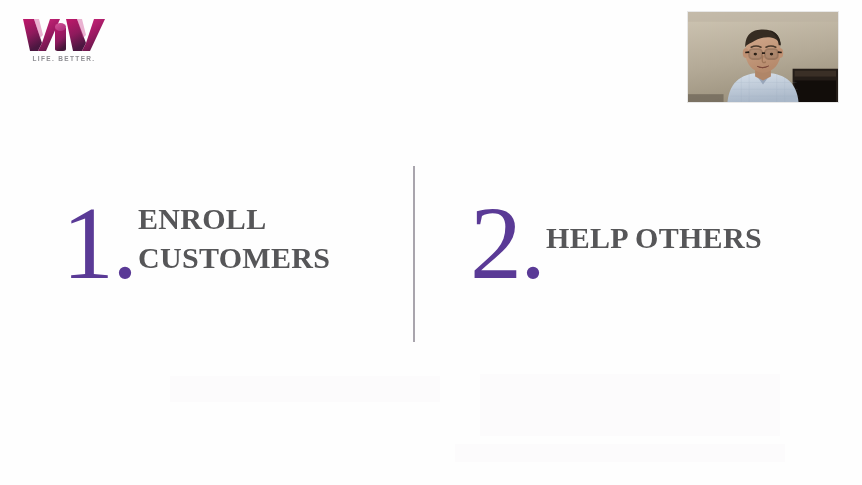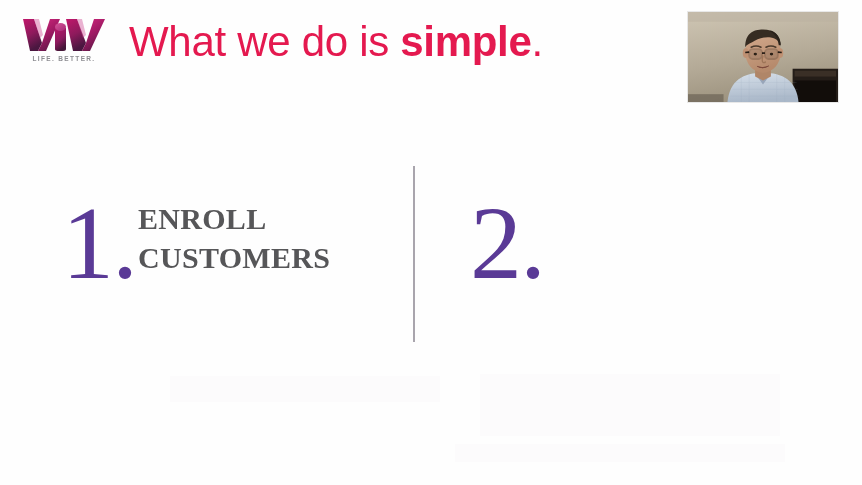--- a/index.html
+++ b/index.html
@@ -187,23 +187,20 @@
 
       <path d="M45,3 L56,3 L65,27 L61,35 L52,35 Z" fill="url(#gA)"></path>
       <path d="M65,27 L73,3 L84,3 L69,35 L61,35 Z" fill="url(#gB)"></path>
 
       <path d="M13,3 L18,3 L22,19 L19,22 Z" fill="#D3569C" opacity="0.45"></path>
       <path d="M56,3 L61,3 L65,19 L62,22 Z" fill="#D3569C" opacity="0.45"></path>
     </svg>
     <div class="logo-tagline">LIFE. BETTER.</div>
   </div>
 
-  <h1 class="headline">
-    <span>What we do is </span><span class="emph">simple</span><span>.</span>
-  </h1>
 
   <div class="video-tile">
     <svg viewBox="0 0 152 92" preserveAspectRatio="none">
       <defs>
         <linearGradient id="wall" x1="0" y1="0" x2="0.25" y2="1">
           <stop offset="0%" stop-color="#cfc6b4"></stop>
           <stop offset="60%" stop-color="#b4aa97"></stop>
           <stop offset="100%" stop-color="#9d937f"></stop>
         </linearGradient>
         <linearGradient id="shirtG" x1="0" y1="0" x2="0.2" y2="1">
@@ -277,20 +274,21 @@
       <div class="step-number">1.</div>
       <div class="step-text">
         <span class="line">ENROLL</span>
         <span class="line">CUSTOMERS</span>
       </div>
     </div>
 
     <div class="step step-two">
       <div class="step-number">2.</div>
       <div class="step-text">
+        <span class="line">HELP OTHERS</span>
       </div>
     </div>
 
   </div>
 
   <div class="ghost-artifacts">
     <span style="left:170px; top:4px;  width:270px; height:26px;"></span>
     <span style="left:480px; top:2px;  width:300px; height:62px;"></span>
     <span style="left:455px; top:72px; width:330px; height:18px;"></span>
   </div>

